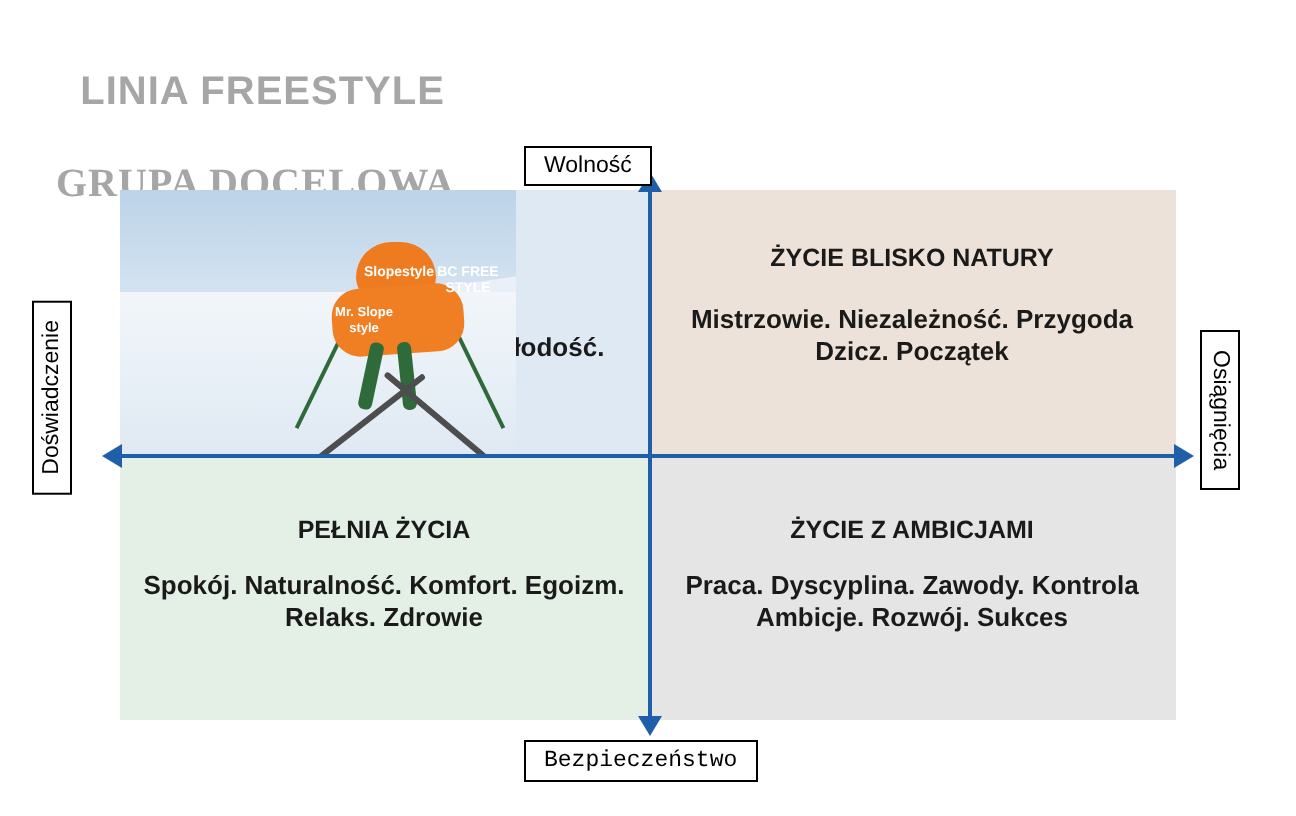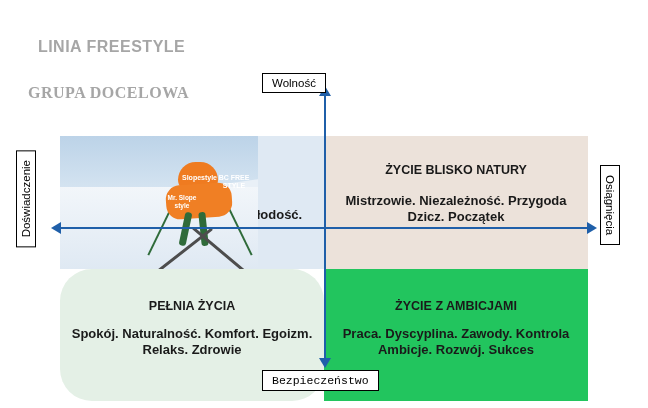--- a/index.html
+++ b/index.html
@@ -8,44 +8,43 @@
     background:#ffffff;
     font-family:"Liberation Sans", sans-serif;
     position:relative;
     overflow:hidden;
   }
   .title{
     position:absolute;
     left:28px; top:12px;
     color:#a6a6a6;
     font-weight:bold;
-    font-size:16px;
+    font-size:20px;
     line-height:23px;
     letter-spacing:0.5px;
     white-space:pre;
   }
   .title .l2{display:block;font-family:Liberation Serif, serif;}
 
   
   .matrix{
     position:absolute;
     left:60px; top:95px;
     width:528px; height:265px;
   }
   .quad{
     position:absolute;
     width:50%; height:50%;
     box-sizing:border-box;
     text-align:center;
-    margin-top:41px;
   }
   .q-tl{left:0;   top:0;    background:#dfe9f3;}
   .q-tr{left:50%; top:0;    background:#ece2da;}
-  .q-bl{left:0;   top:50%;  background:#e4f0e6;border-radius:32px;}
-  .q-br{left:50%; top:50%;  background:#22c55e;}
+  .q-bl{left:0;   top:50%;  background:#e4f0e6;}
+  .q-br{left:50%; top:50%;  background:#e5e5e5;}
 
   .q-head{
     font-weight:bold;
     font-size:12.5px;
     color:#1a1a1a;
     margin-top:22px;
   }
   .q-body{
     font-weight:bold;
     font-size:13px;

